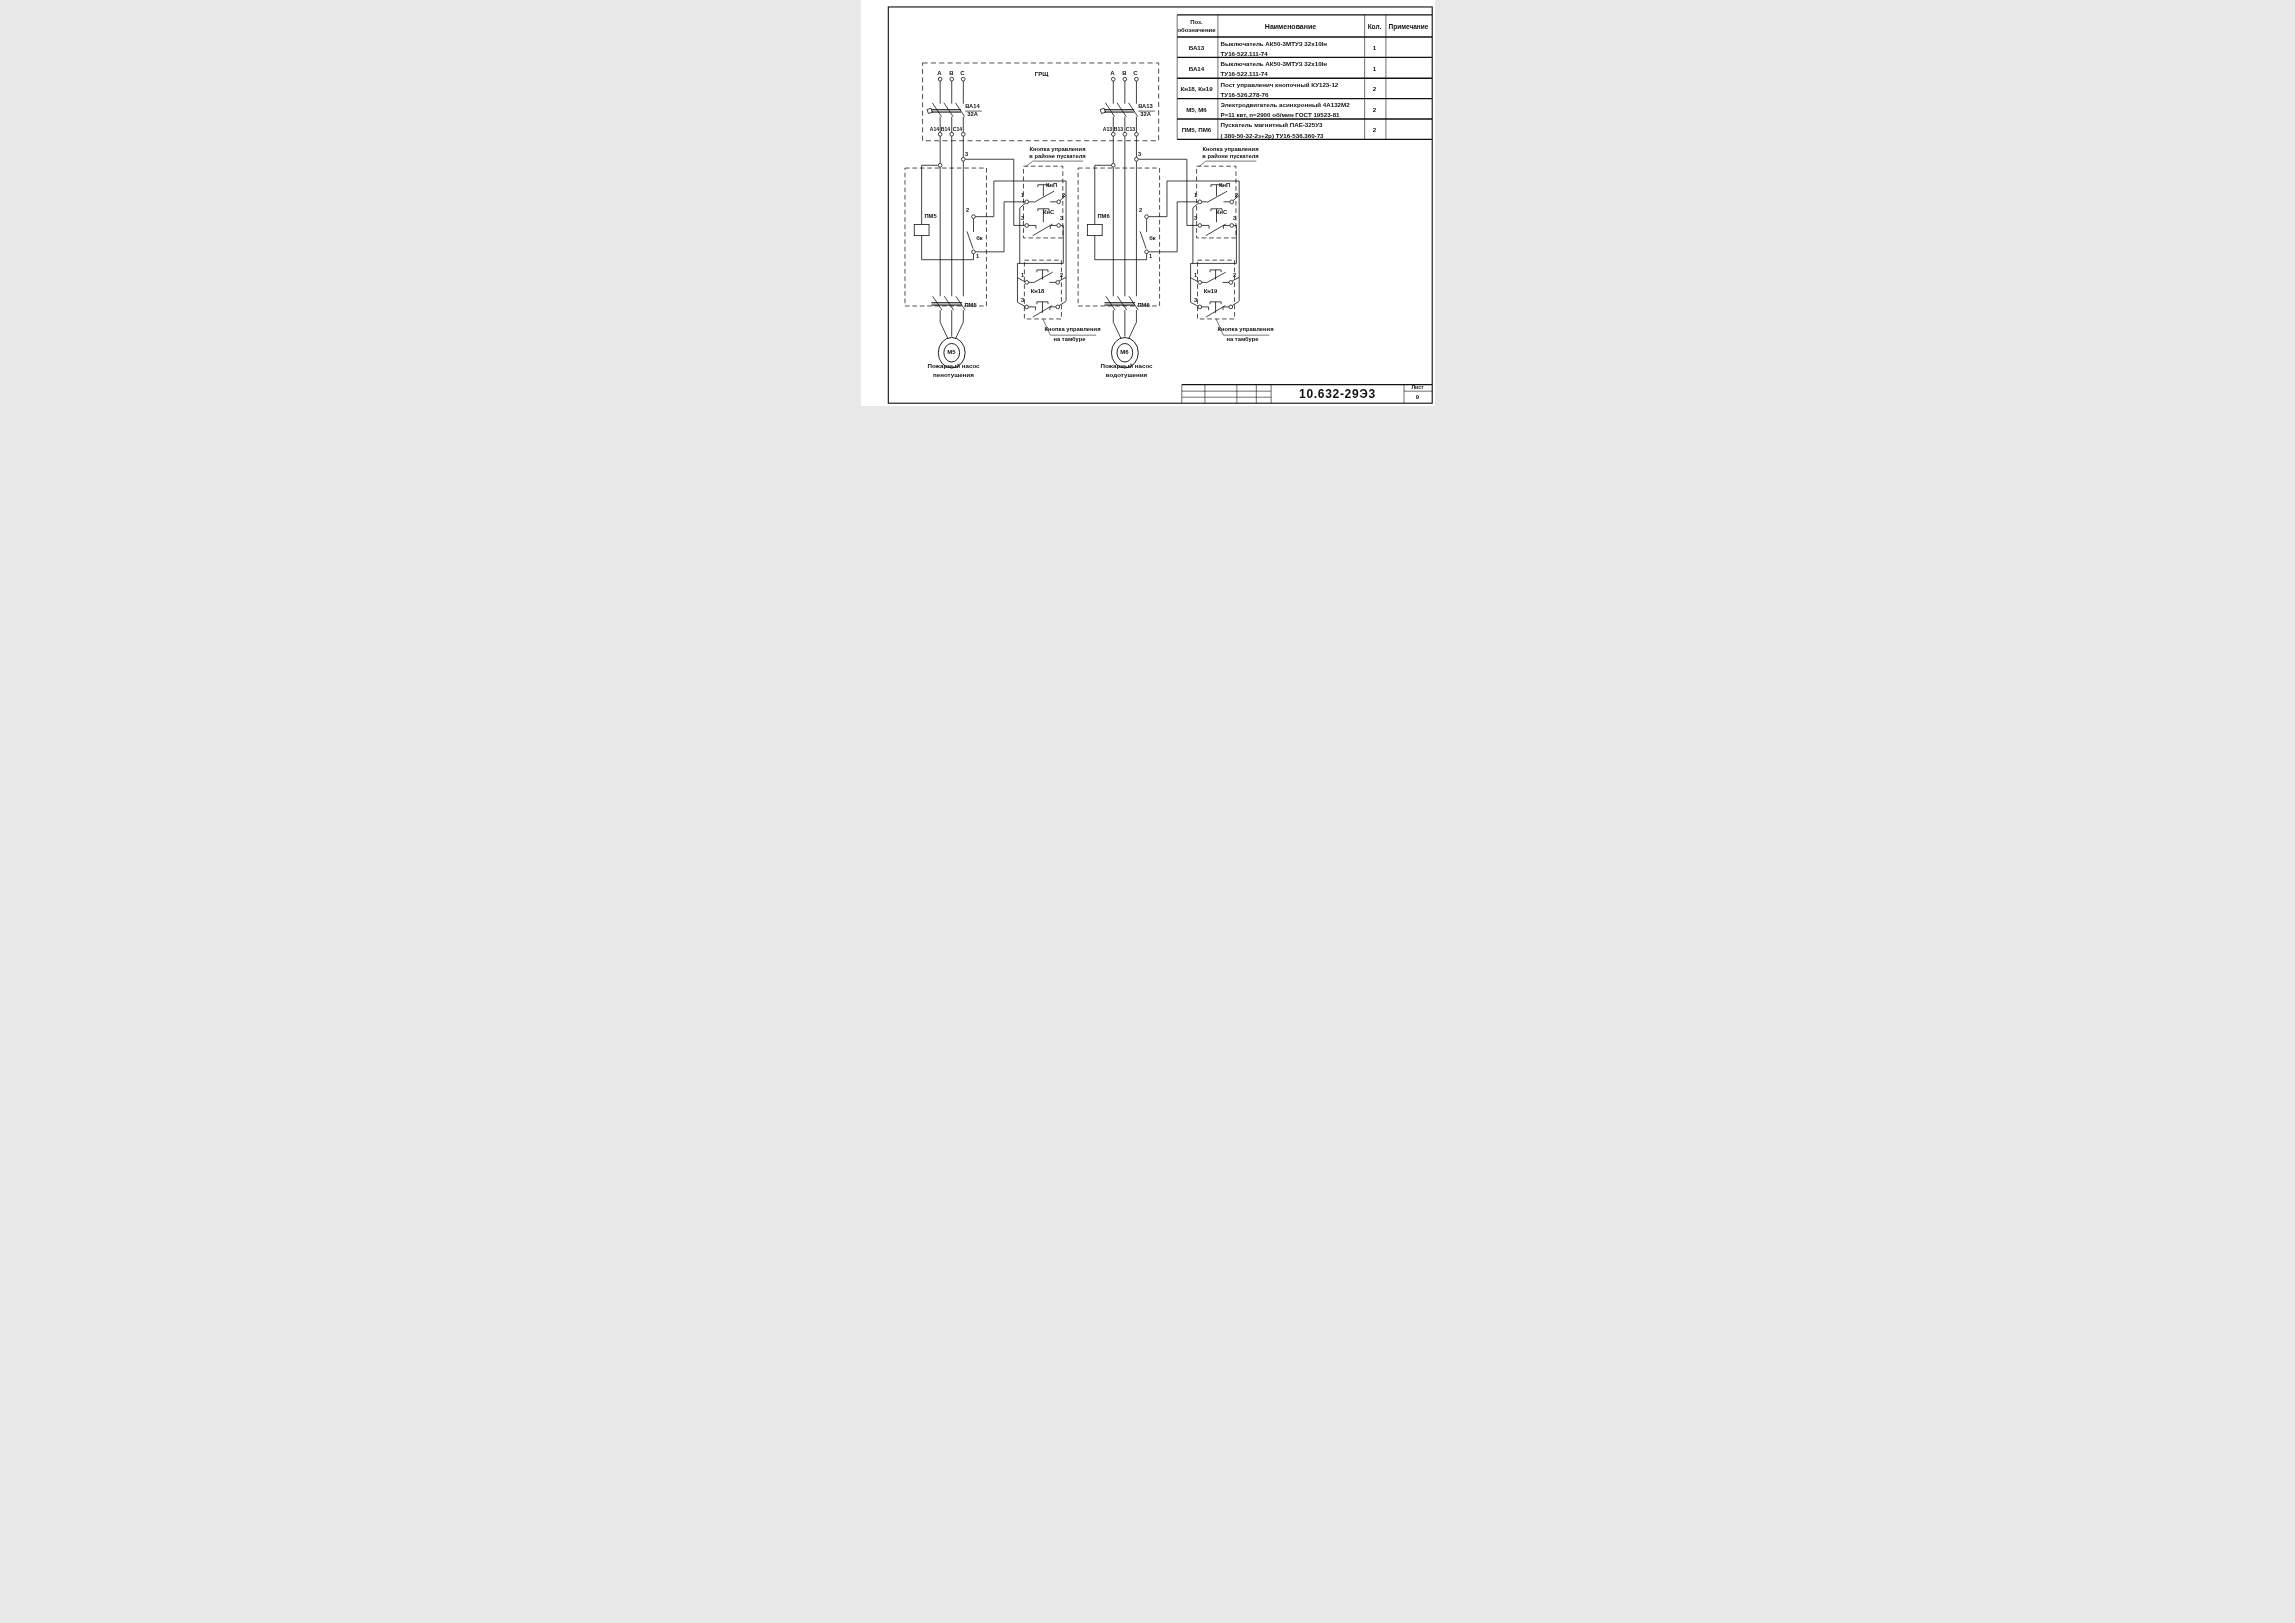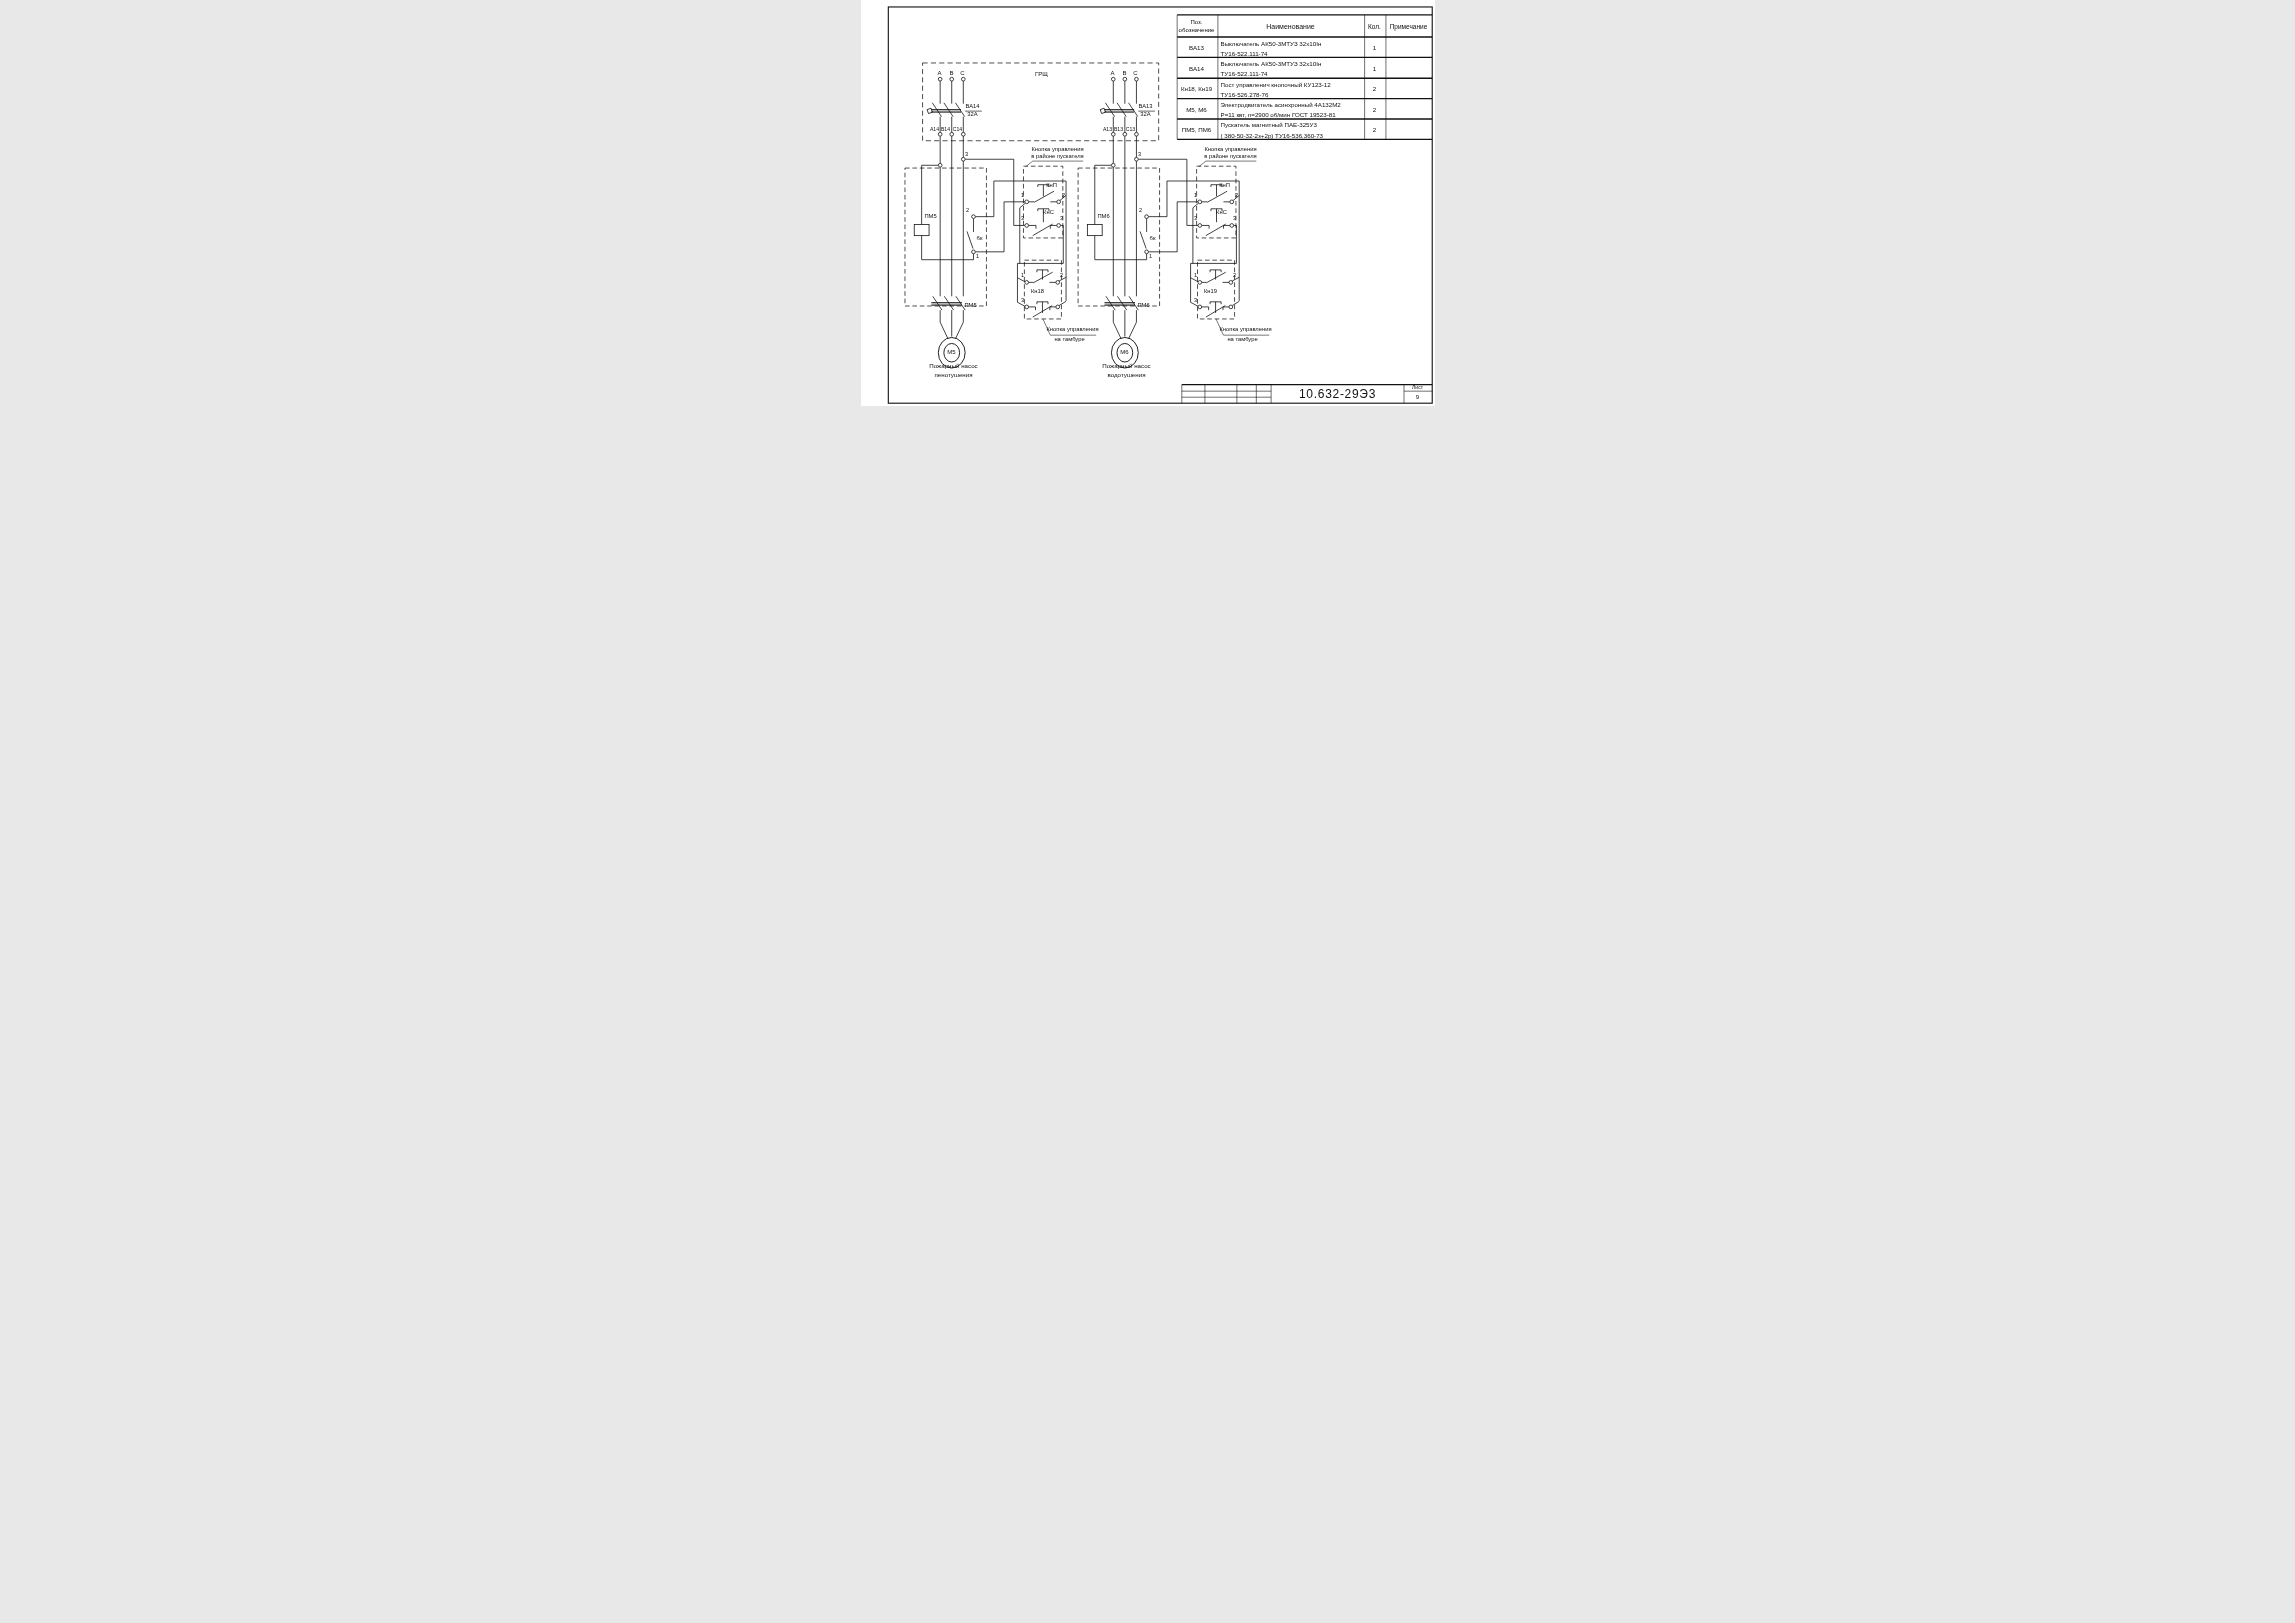--- a/index.html
+++ b/index.html
@@ -1,18 +1,18 @@
 <!DOCTYPE html>
 <html style="font-size:7.4px"><head>
 <meta charset="utf-8">
 <style>
   html,body{margin:0;padding:0;background:#e8e8e8;}
   .page{position:relative;width:574px;height:406px;background:#ffffff;
         font-family:"Liberation Sans","DejaVu Sans",sans-serif;color:#111;
-        margin:0 auto;overflow:hidden;}
+        margin:0 auto;overflow:hidden;font-weight:bold;}
   svg.draw{position:absolute;left:0;top:0;}
   .lbl{position:absolute;transform:translate(-50%,-50%);white-space:nowrap;
        line-height:1;color:#111;}
   .f13{font-size:6px;} .f12{font-size:5.6px;} .f11{font-size:5.1px;}
   .f125{font-size:5.8px;} .f135{font-size:6.2px;} .f14{font-size:6.5px;}
   .f15{font-size:7px;}
   .doc-num{font-size:12px;letter-spacing:0.7px;}
   .cellc{position:absolute;transform:translate(-50%,-50%);white-space:nowrap;}
   .celll{position:absolute;transform:translate(0,-50%);white-space:nowrap;}
 </style>

